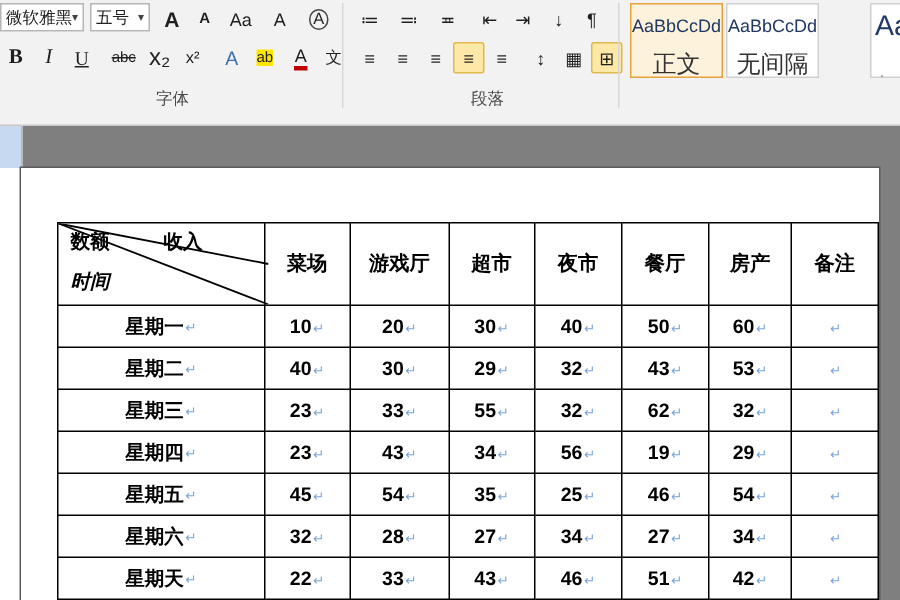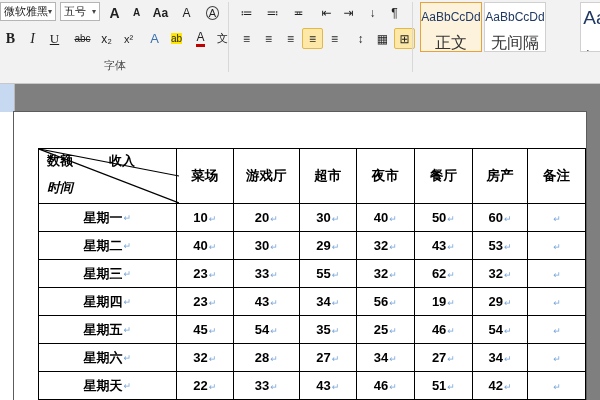--- a/index.html
+++ b/index.html
@@ -201,40 +201,40 @@
       <span>五号</span>
       <span class="caret">▾</span>
     </div>
     <div class="gb" style="left:104px; top:2px;">
       <span style="font-size:14px;font-weight:bold;">A</span>
     </div>
     <div class="gb" style="left:126px; top:2px;">
       <span style="font-size:10px;font-weight:bold;">A</span>
     </div>
     <div class="gb" style="left:150px; top:2px;">
-      <span style="font-size:12px;font-weight:bold;">Aa</span>
+      <span style="font-size:12px;">Aa</span>
     </div>
     <div class="gb" style="left:176px; top:2px;">
       <span style="font-size:12px;">A</span>
     </div>
 
     <div class="gb" style="left:0px; top:28px;">
       <span style="font-weight:bold;font-size:14px;font-family:'Liberation Serif',serif;">B</span>
     </div>
     <div class="gb" style="left:22px; top:28px;">
       <span style="font-style:italic;font-size:14px;font-family:'Liberation Serif',serif;">I</span>
     </div>
     <div class="gb" style="left:44px; top:28px;">
       <span style="text-decoration:underline;font-size:13px;font-family:'Liberation Serif',serif;">U</span>
     </div>
     <div class="gb" style="left:72px; top:28px;">
       <span style="text-decoration:line-through;font-size:10px;">abc</span>
     </div>
     <div class="gb" style="left:96px; top:28px;">
-      <span style="font-size:12px;">x₂</span>
+      <span style="font-size:16px;">x₂</span>
     </div>
     <div class="gb" style="left:118px; top:28px;align-items:center;">
       <span style="font-size:11px;">x²</span>
     </div>
     <div class="gb" style="left:144px; top:28px;">
       <span style="font-size:13px;color:#3a6fb0;">A</span>
     </div>
     <div class="gb" style="left:166px; top:28px;">
       <span style="font-size:10px;background:#ffe600;">ab</span>
     </div>
@@ -292,20 +292,21 @@
       <span style="font-size:12px;">↕</span>
     </div>
     <div class="gb" style="left:372px; top:28px;">
       <span style="font-size:12px;">▦</span>
     </div>
     <div class="gb sel" style="left:394px; top:28px;">
       <span style="font-size:12px;">⊞</span>
     </div>
 
     <div class="grp-sep" style="left:412px;"></div>
+    <div class="grp-label" style="left:265px; width:120px;">段落</div>
 
     <div class="style-card active" style="left:420px; width:62px;">
       <div class="sample">AaBbCcDd</div>
       <div class="sname">正文</div>
     </div>
     <div class="style-card" style="left:484px; width:62px;">
       <div class="sample">AaBbCcDd</div>
       <div class="sname">无间隔</div>
     </div>
     <div class="style-card big" style="left:580px; width:52px; border-right:none;gap:10px;">

